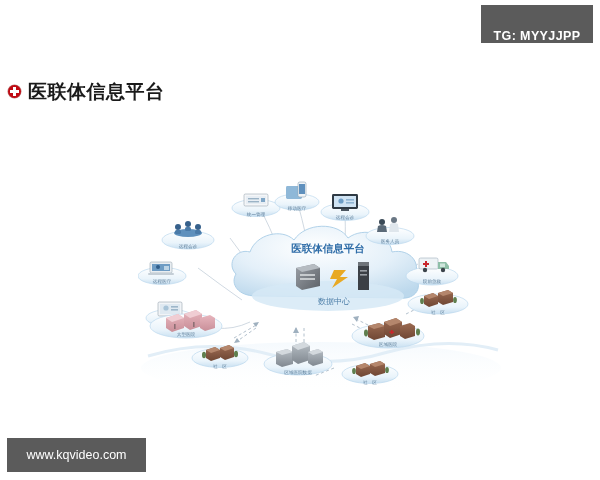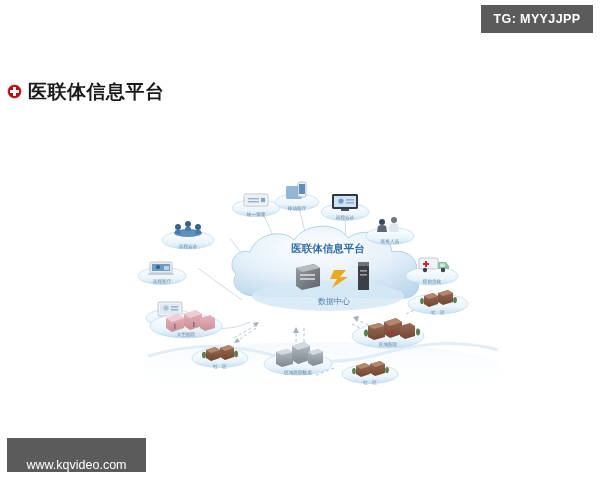--- a/index.html
+++ b/index.html
@@ -12,23 +12,23 @@
   #page {
     position: relative;
     width: 600px; height: 480px;
     background: #ffffff;
   }
 
   
   .tg-badge {
     position: absolute;
     left: 481px; top: 5px;
-    width: 112px; height: 28px;
+    width: 112px; height: 38px;
     background: #5b5b5b;
-    display: flex; align-items: center; justify-content: center;
+    display: flex; align-items: flex-end; justify-content: center;
     color: #ffffff;
     font-size: 12.5px;
     font-weight: bold;
     letter-spacing: .4px;
     white-space: nowrap;
   }
 
   
   .heading {
     position: absolute;
@@ -78,21 +78,21 @@
     width: 366px; height: 212px;
   }
   .diagram svg { display: block; width: 100%; height: 100%; }
 
   
   .site-badge {
     position: absolute;
     left: 7px; top: 438px;
     width: 139px; height: 34px;
     background: #5b5b5b;
-    display: flex; align-items: flex-end; justify-content: center;
+    display: flex; align-items: center; justify-content: center;
     color: #ffffff;
     font-size: 12.5px;
     white-space: nowrap;
   }
 </style>
 </head>
 <body>
 
 <div id="page">
 

